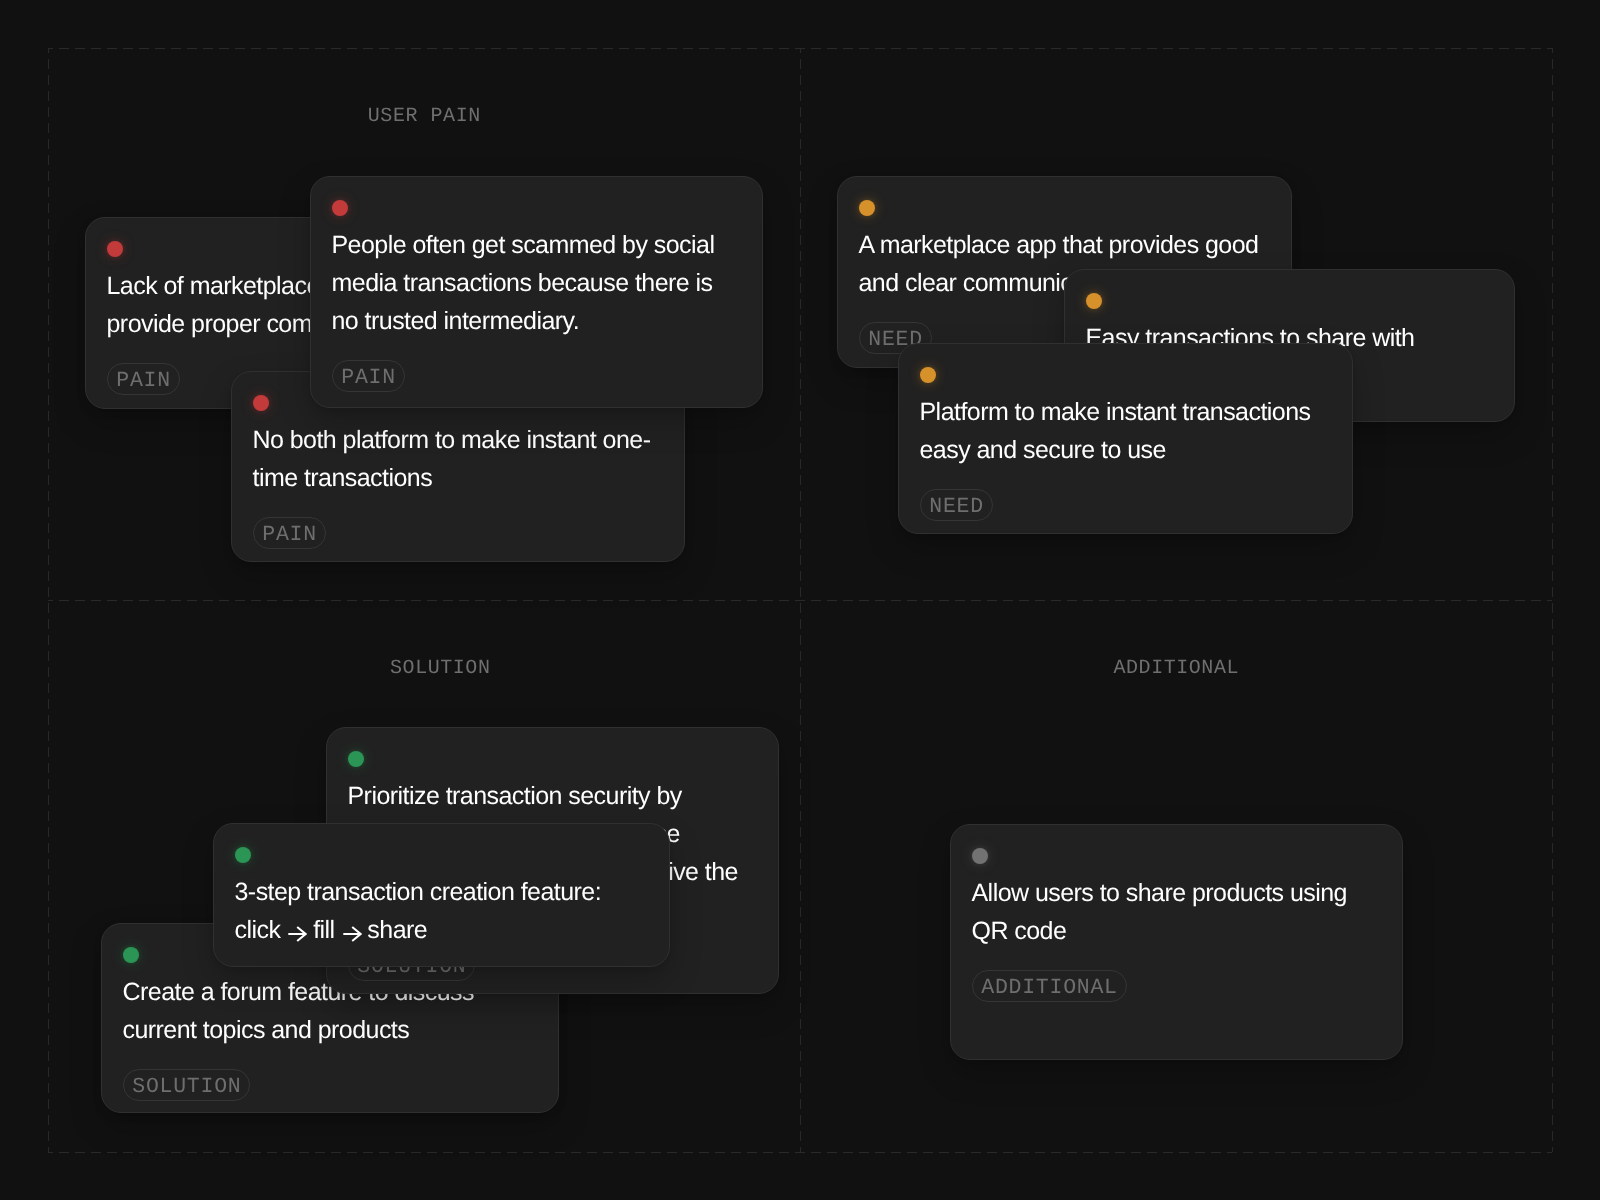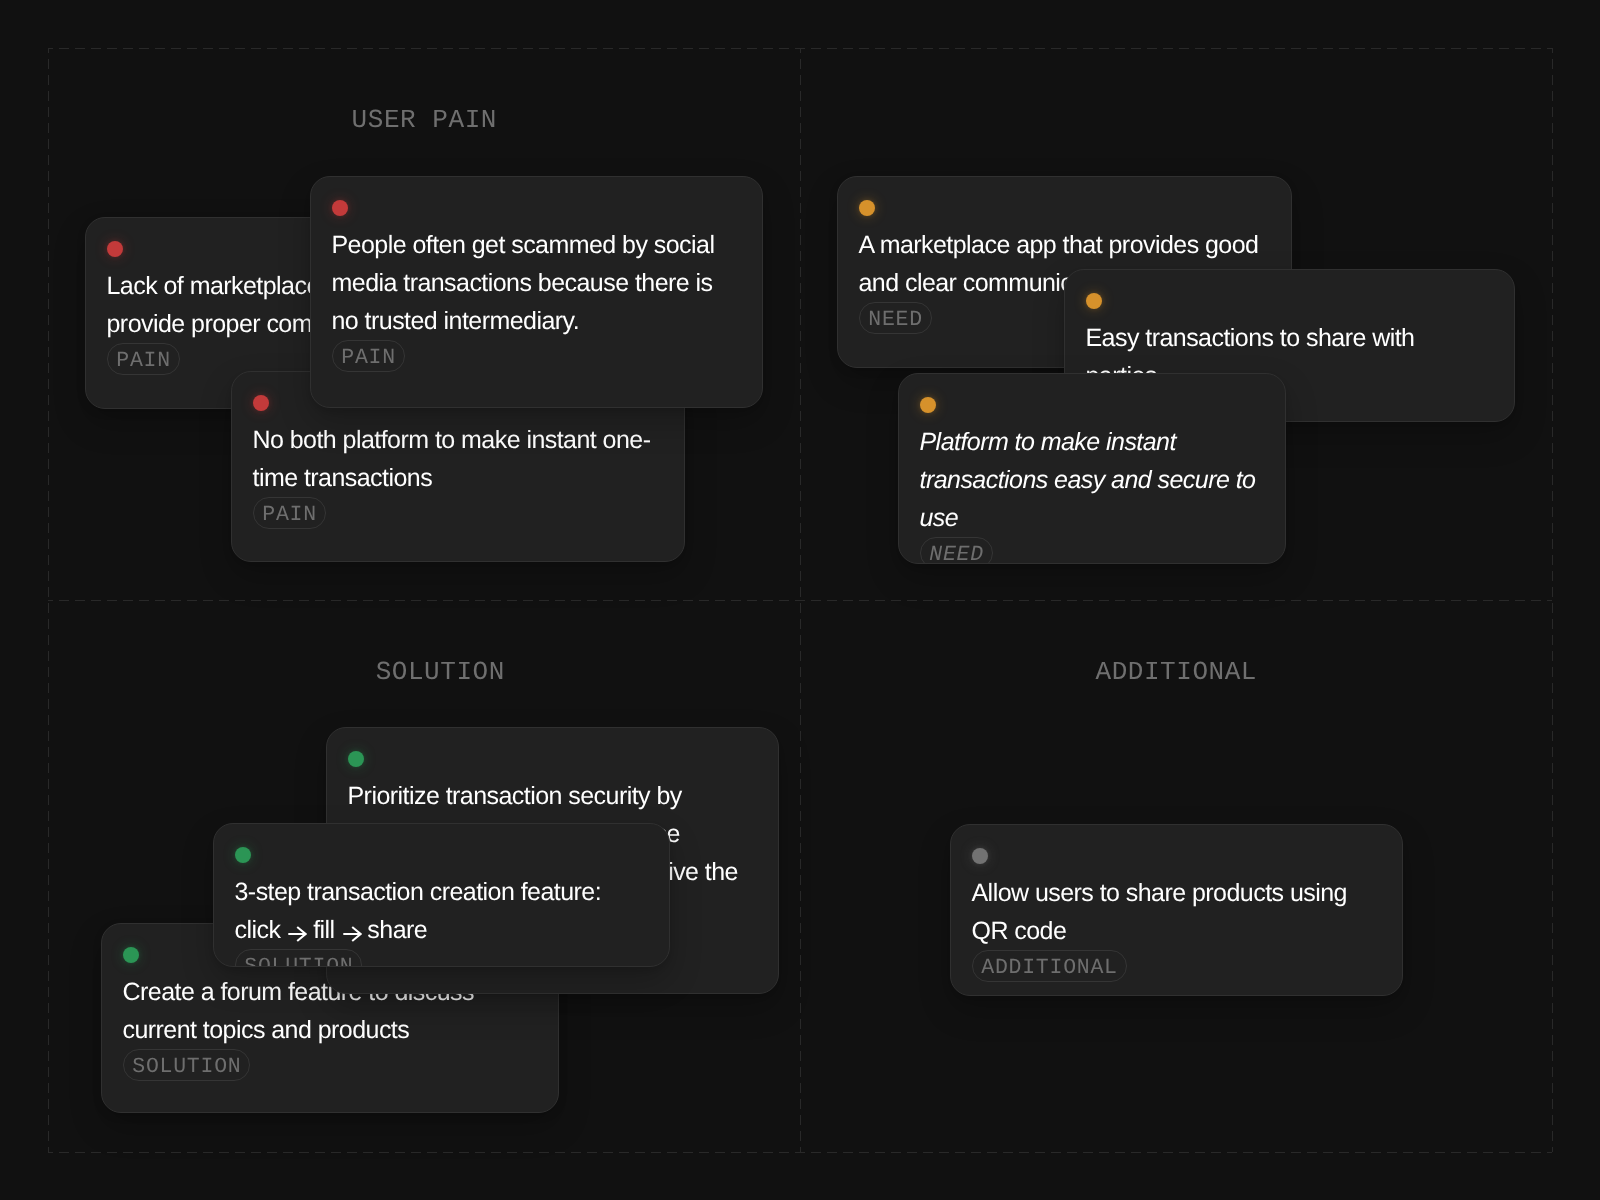--- a/index.html
+++ b/index.html
@@ -41,42 +41,42 @@
   .quad { position: absolute; width: 752px; height: 552px; }
   .q-0 { left: 0;     top: 0; }
   .q-1 { left: 752px; top: 0; }
   .q-2 { left: 16px;     top: 552px; }
   .q-3 { left: 752px; top: 552px; text-decoration: underline; }
 
   .quad-title {
     position: absolute; top: 57px; left: 0; width: 100%;
     text-align: center;
     font-family: "Liberation Mono", monospace;
-    font-size: 26px; letter-spacing: 0.55px; color: #6f6f6f;
+    font-size: 20px; letter-spacing: 0.55px; color: #6f6f6f;
     white-space: pre; text-indent: 0.55px; transform: translateZ(0);
   }
 
   .card {
     position: absolute;
     background: #212121;
     border: 1px solid #303030;
     border-radius: 20px;
     box-shadow: 0 14px 32px rgba(0,0,0,.22), 0 3px 8px rgba(0,0,0,.12);
     padding: 21px 22px 20px 20.5px;
     overflow: hidden;
   }
   .dot { width: 16px; height: 16px; border-radius: 50%; display:block; margin-top: 2px; }
   .card-text {
     font-size: 25px; letter-spacing: -0.55px; line-height: 38px; color: #ffffff;
     margin-top: 10px; white-space: pre-wrap;
     transform: translateZ(0);
   }
   .arrow-icon { display: inline-block; vertical-align: -0.25em; margin: 0 -0.6px 0 0.6px; }
   .tag {
-    display: inline-block; margin-top: 0;
+    display: inline-block; margin-top: 20px;
     border: 1px solid #353535; border-radius: 999px;
     padding: 0 8px; height: 32px; line-height: 34px;
     font-family: "Liberation Mono", monospace;
     font-size: 21.5px; color: #6e6e6e; letter-spacing: 0.75px;
     text-indent: 0.75px; transform: translateZ(0);
   }
 </style>
 </head>
 <body>
 
@@ -89,29 +89,29 @@
   <div class="grid-line gl-v gl-vmid"></div>
 <div class="quad q-0">
       <div class="quad-title">USER PAIN</div>
       <div class="card" style="left: 37px; top: 169px; width: 455px; height: 192px; z-index: 1;"><span class="dot" style="background: rgb(195, 58, 58); box-shadow: rgba(195, 58, 58, 0.333) 0px 0px 13px, rgba(195, 58, 58, 0.2) 0px 0px 5px;"></span><div class="card-text">Lack of marketplace apps that can provide proper communication</div><span class="tag">PAIN</span></div>
       <div class="card" style="left: 262px; top: 128px; width: 453px; height: 232px; z-index: 3;"><span class="dot" style="background: rgb(195, 58, 58); box-shadow: rgba(195, 58, 58, 0.333) 0px 0px 13px, rgba(195, 58, 58, 0.2) 0px 0px 5px;"></span><div class="card-text">People often get scammed by social media transactions because there is no trusted intermediary.</div><span class="tag">PAIN</span></div>
       <div class="card" style="left: 183px; top: 323px; width: 454px; height: 191px; z-index: 2;"><span class="dot" style="background: rgb(195, 58, 58); box-shadow: rgba(195, 58, 58, 0.333) 0px 0px 13px, rgba(195, 58, 58, 0.2) 0px 0px 5px;"></span><div class="card-text">No both platform to make instant one-time transactions</div><span class="tag">PAIN</span></div>
     </div>
     <div class="quad q-1">
       <div class="card" style="left: 37px; top: 128px; width: 455px; height: 192px; z-index: 1;"><span class="dot" style="background: rgb(214, 145, 43); box-shadow: rgba(214, 145, 43, 0.333) 0px 0px 13px, rgba(214, 145, 43, 0.2) 0px 0px 5px;"></span><div class="card-text">A marketplace app that provides good and clear communication</div><span class="tag">NEED</span></div>
       <div class="card" style="left: 264px; top: 221px; width: 451px; height: 153px; z-index: 2;"><span class="dot" style="background: rgb(214, 145, 43); box-shadow: rgba(214, 145, 43, 0.333) 0px 0px 13px, rgba(214, 145, 43, 0.2) 0px 0px 5px;"></span><div class="card-text">Easy transactions to share with parties</div><span class="tag">NEED</span></div>
-      <div class="card" style="left: 98px; top: 325px; width: 388px; height: 191px; z-index: 3; font-style: italic;"><span class="dot" style="background: rgb(214, 145, 43); box-shadow: rgba(214, 145, 43, 0.333) 0px 0px 13px, rgba(214, 145, 43, 0.2) 0px 0px 5px;"></span><div class="card-text">Platform to make instant transactions easy and secure to use</div><span class="tag">NEED</span></div>
+      <div class="card" style="left: 98px; top: 295px; width: 455px; height: 191px; z-index: 3;"><span class="dot" style="background: rgb(214, 145, 43); box-shadow: rgba(214, 145, 43, 0.333) 0px 0px 13px, rgba(214, 145, 43, 0.2) 0px 0px 5px;"></span><div class="card-text">Platform to make instant transactions easy and secure to use</div><span class="tag">NEED</span></div>
     </div>
     <div class="quad q-2">
       <div class="quad-title">SOLUTION</div>
       <div class="card" style="left: 262px; top: 127px; width: 453px; height: 267px; z-index: 2;"><span class="dot" style="background: rgb(43, 149, 85); box-shadow: rgba(43, 149, 85, 0.333) 0px 0px 13px, rgba(43, 149, 85, 0.2) 0px 0px 5px;"></span><div class="card-text">Prioritize transaction security by having a secure escrow service ensuring that both parties receive the value</div><span class="tag">SOLUTION</span></div>
       <div class="card" style="left: 149px; top: 223px; width: 457px; height: 144px; z-index: 3;"><span class="dot" style="background: rgb(43, 149, 85); box-shadow: rgba(43, 149, 85, 0.333) 0px 0px 13px, rgba(43, 149, 85, 0.2) 0px 0px 5px;"></span><div class="card-text">3-step transaction creation feature: click <svg class="arrow-icon" viewBox="0 0 20 20" width="20" height="20" aria-hidden="true">
             <path d="M1.3 10 H17.6 M10.2 3.0 L18.6 10 L10.2 17.0" fill="none" stroke="#ffffff" stroke-width="2.05" stroke-linecap="butt" stroke-linejoin="miter"></path>
           </svg> fill <svg class="arrow-icon" viewBox="0 0 20 20" width="20" height="20" aria-hidden="true">
             <path d="M1.3 10 H17.6 M10.2 3.0 L18.6 10 L10.2 17.0" fill="none" stroke="#ffffff" stroke-width="2.05" stroke-linecap="butt" stroke-linejoin="miter"></path>
           </svg> share</div><span class="tag">SOLUTION</span></div>
       <div class="card" style="left: 37px; top: 323px; width: 458px; height: 190px; z-index: 1;"><span class="dot" style="background: rgb(43, 149, 85); box-shadow: rgba(43, 149, 85, 0.333) 0px 0px 13px, rgba(43, 149, 85, 0.2) 0px 0px 5px;"></span><div class="card-text">Create a forum feature to discuss current topics and products</div><span class="tag">SOLUTION</span></div>
     </div>
     <div class="quad q-3">
       <div class="quad-title">ADDITIONAL</div>
-      <div class="card" style="left: 150px; top: 224px; width: 453px; height: 172px; z-index: 1;"><span class="dot" style="background: rgb(114, 114, 114); box-shadow: rgba(114, 114, 114, 0.333) 0px 0px 13px, rgba(114, 114, 114, 0.2) 0px 0px 5px;"></span><div class="card-text">Allow users to share products using QR code</div><span class="tag">ADDITIONAL</span></div>
+      <div class="card" style="left: 150px; top: 224px; width: 453px; height: 236px; z-index: 1;"><span class="dot" style="background: rgb(114, 114, 114); box-shadow: rgba(114, 114, 114, 0.333) 0px 0px 13px, rgba(114, 114, 114, 0.2) 0px 0px 5px;"></span><div class="card-text">Allow users to share products using QR code</div><span class="tag">ADDITIONAL</span></div>
     </div>
   </div>
 
 </body></html>

